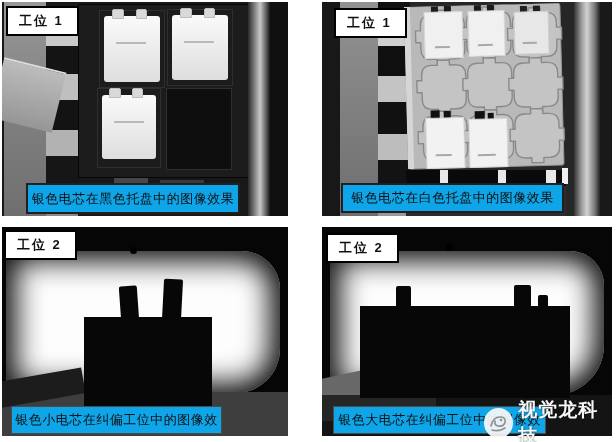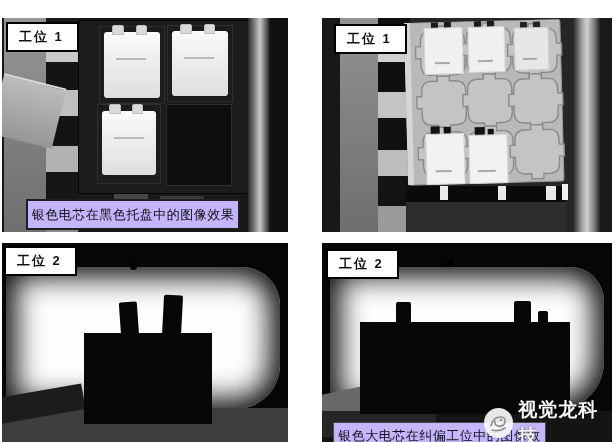--- a/index.html
+++ b/index.html
@@ -1,22 +1,22 @@
 <!DOCTYPE html>
 <html><head>
 <meta charset="utf-8">
 <style>
   html,body{margin:0;padding:0;background:#e8e8e8;}
   #page{position:relative;width:616px;height:442px;background:#ffffff;overflow:hidden;
         font-family:"Liberation Sans","DejaVu Sans",sans-serif;}
-  .photo{position:absolute;overflow:hidden;background:#161616;margin-top:16px;}
+  .photo{position:absolute;overflow:hidden;background:#161616;}
   .abs{position:absolute;}
   .badge{position:absolute;z-index:20;background:#ffffff;border:2px solid #000;
          color:#111;font-size:13px;font-weight:600;padding:4px 13px 4px 11px;letter-spacing:2px;}
-  .caption{position:absolute;z-index:15;background:#c4b5fd;color:#111;text-align:center;
+  .caption{position:absolute;z-index:15;background:#0ea5e9;color:#111;text-align:center;
            font-size:13px;letter-spacing:0.5px;display:flex;align-items:center;justify-content:center;}
   .cap-top{border:2px solid #1f1f1f;}
   .cap-bot{border:1px solid #4a4a4a;}
   
   #tl{left:2px;top:2px;width:286px;height:214px;background:#181818;}
   #tl .leftcol{left:2px;top:0;width:42px;height:214px;background:linear-gradient(180deg,#979797,#7d7d7d 60%,#6f6f6f);}
   #tl .rack{left:44px;width:32px;}
   #tl .plate{left:-6px;top:62px;width:64px;height:60px;transform:rotate(14deg);
              background:linear-gradient(180deg,#bcbcbc,#969696);border-top:2px solid #dcdcdc;}
   #tl .tray{left:76px;top:2px;width:170px;height:172px;background:#1c1c1c;border:1px solid #060606;}
@@ -165,32 +165,34 @@
     <div class="abs underbar"></div>
     <div class="wtab" style="left:118px"></div>
     <div class="wtab" style="left:176px"></div>
     <div class="wtab" style="left:224px;width:10px"></div>
     <div class="abs under"></div>
     <div class="abs rail"></div>
     <div class="abs tag"></div>
     <div class="abs margin-r"></div>
 
     <div class="badge" style="left:12px;top:6px">工位 1</div>
+    <div class="caption cap-top" style="left:19px;top:181px;width:219px;height:26px">银色电芯在白色托盘中的图像效果</div>
   </div>
 
   <div class="photo" id="bl">
     <div class="backlight"></div>
     <div class="dot" style="left:128px;top:20px"></div>
     <div class="botband" style="top:165px;height:44px"></div>
     <div class="abs" style="left:-8px;top:148px;width:90px;height:26px;background:#1c1c1c;transform:rotate(-10deg)"></div>
     <div class="battab" style="left:118px;top:59px;width:18px;height:36px;transform:rotate(-4deg)"></div>
     <div class="battab" style="left:161px;top:52px;width:19px;height:42px;transform:rotate(3deg)"></div>
     <div class="bat" style="left:82px;top:90px;width:128px;height:91px"></div>
 
     <div class="badge" style="left:2px;top:3px">工位 2</div>
+    <div class="caption cap-bot" style="left:9px;top:179px;width:209px;height:26px">银色小电芯在纠偏工位中的图像效</div>
   </div>
 
   <div class="photo" id="br">
     <div class="backlight"></div>
     <div class="dot" style="left:124px;top:17px"></div>
     <div class="abs" style="left:0;top:168px;width:290px;height:41px;background:#141414"></div>
     <div class="abs" style="left:-6px;top:146px;width:70px;height:34px;background:#686868;transform:rotate(-12deg)"></div>
     <div class="abs" style="left:-6px;top:168px;width:120px;height:26px;background:#262626"></div>
     <div class="battab" style="left:74px;top:59px;width:15px;height:24px"></div>
     <div class="battab" style="left:192px;top:58px;width:17px;height:25px"></div>

